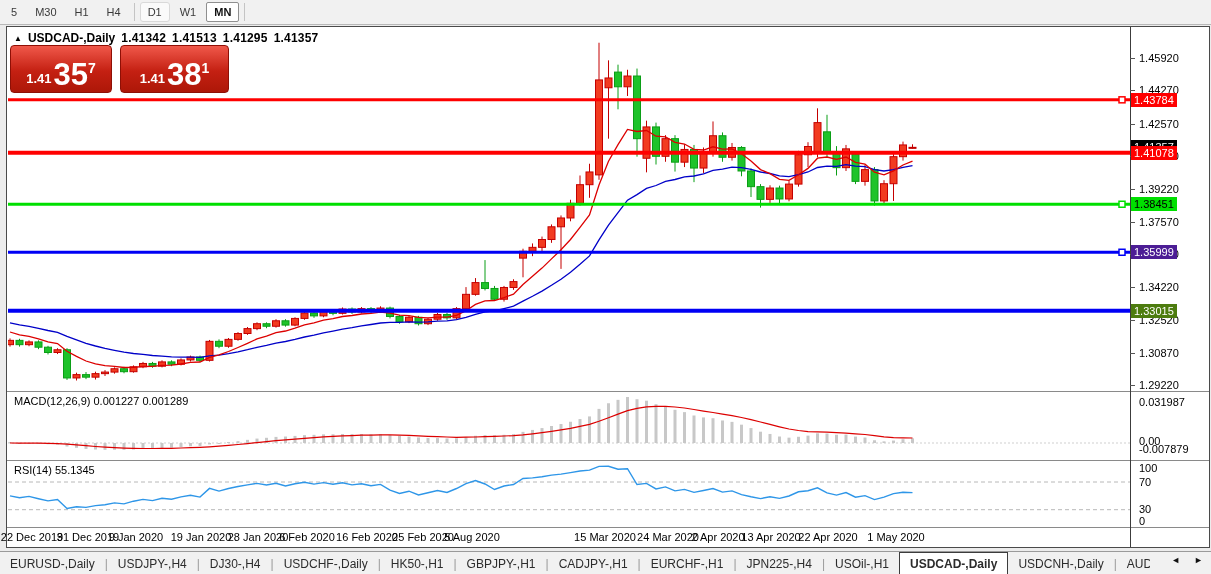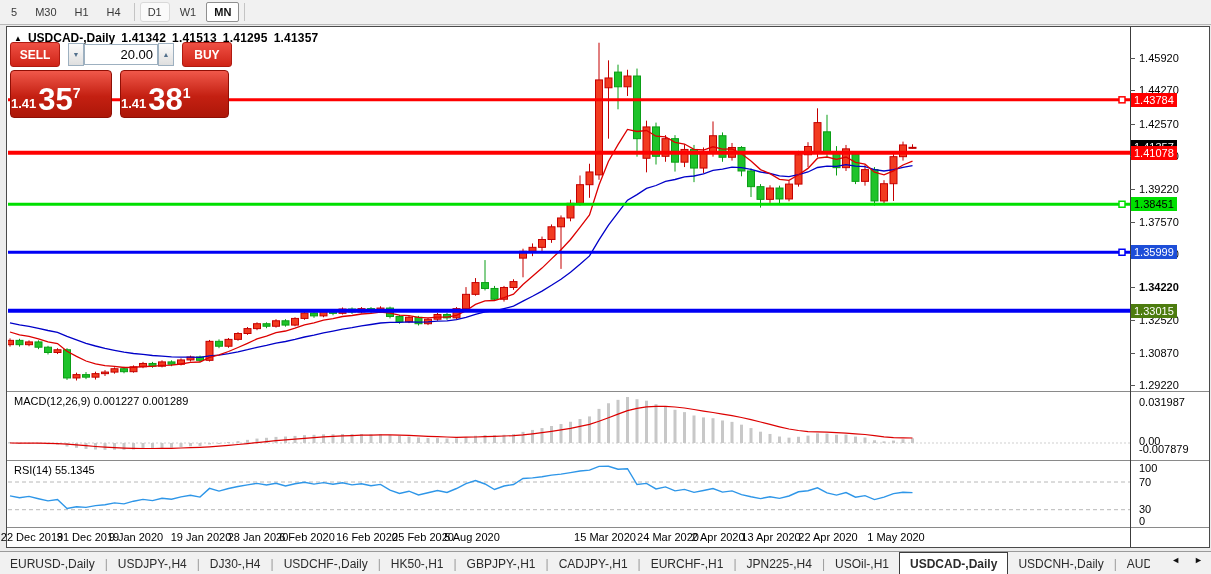--- a/index.html
+++ b/index.html
@@ -19,21 +19,21 @@
   .chart-title .tri{font-size:8px;}
   .chart-title .sym{font-weight:bold;}
   .chart-title .num{font-weight:bold;letter-spacing:.2px;}
   
   .trade{left:10px;top:42px;width:222px;z-index:4;}
   .trade-row{display:flex;align-items:center;height:25px;}
   .btn-sell,.btn-buy{width:52px;height:23px;background:linear-gradient(#ef5044,#cf2417);border:1px solid #b01a10;border-radius:3px;color:#fff;font-size:12px;font-weight:bold;display:flex;align-items:center;justify-content:center;}
   .spin{width:15px;height:21px;background:linear-gradient(#fcfcfc,#dfdfdf);border:1px solid #9db0c0;display:flex;align-items:center;justify-content:center;font-size:7px;color:#53708c;}
   .vol{width:64px;height:19px;border:1px solid #9db0c0;font-family:"Liberation Sans",sans-serif;font-size:13px;text-align:right;padding:0 4px;margin:0;}
   .px-boxes{display:flex;gap:8px;margin-top:3px;}
-  .px-box{width:102px;height:48px;background:linear-gradient(#f0584a,#c42012 55%,#ad1708);border:1px solid #8f0f05;border-radius:4px;color:#fff;display:flex;align-items:flex-end;justify-content:flex-start;padding-bottom:2px;box-sizing:border-box;}
+  .px-box{width:102px;height:48px;background:linear-gradient(#f0584a,#c42012 55%,#ad1708);border:1px solid #8f0f05;border-radius:4px;color:#fff;display:flex;align-items:flex-end;justify-content:center;padding-bottom:2px;box-sizing:border-box;}
   .px-box .pre{font-size:13px;font-weight:bold;margin-right:2px;margin-bottom:4px;}
   .px-box .big{font-size:31px;font-weight:bold;line-height:30px;}
   .px-box .sup{font-size:14px;font-weight:bold;margin-bottom:14px;}
   
   .ptick{position:absolute;left:9px;font-size:11px;color:#000;white-space:nowrap;}
   .ptick-dash{position:absolute;left:0;width:5px;height:1px;background:#555;}
   .badge{position:absolute;left:1px;font-size:11px;padding:0 3px;height:14px;line-height:14px;white-space:nowrap;}
   .price-axis{left:1130px;top:27px;width:67px;height:521px;z-index:2;}
   .axis-vline{left:1130px;top:27px;width:1px;height:521px;background:#3c3c3c;z-index:2;}
   .sep{left:7px;width:1203px;height:1px;background:#8a8a8a;z-index:2;}
@@ -400,27 +400,20 @@
   <div class="abs chart-title">
     <span class="tri">▲</span>
     <span class="sym">USDCAD-,Daily</span>
     <span class="num">1.41342</span>
     <span class="num">1.41513</span>
     <span class="num">1.41295</span>
     <span class="num">1.41357</span>
   </div>
 
   <div class="abs trade">
-    <div class="trade-row">
-      <div class="btn-sell">SELL</div>
-      <div class="spin" style="margin-left:8px">▼</div>
-      <input class="vol" value="20.00" style="">
-      <div class="spin">▲</div>
-      <div class="btn-buy" style="margin-left:8px">BUY</div>
-    </div>
     <div class="px-boxes">
       <div class="px-box">
         <span class="pre">1.41</span>
         <span class="big">35</span>
         <span class="sup">7</span>
       </div>
       <div class="px-box" style="width:109px">
         <span class="pre">1.41</span>
         <span class="big">38</span>
         <span class="sup">1</span>
@@ -440,32 +433,32 @@
       <div class="ptick" style="top: 90.5958px;">1.42570</div>
       <div class="ptick-dash" style="top: 128.904px;"></div>
       <div class="ptick" style="top: 122.904px;">1.40920</div>
       <div class="ptick-dash" style="top: 162.192px;"></div>
       <div class="ptick" style="top: 156.192px;">1.39220</div>
       <div class="ptick-dash" style="top: 194.5px;"></div>
       <div class="ptick" style="top: 188.5px;">1.37570</div>
       <div class="ptick-dash" style="top: 226.808px;"></div>
       <div class="ptick" style="top: 220.808px;">1.35920</div>
       <div class="ptick-dash" style="top: 260.096px;"></div>
-      <div class="ptick" style="top: 254.096px; font-weight: bold;">1.34220</div>
+      <div class="ptick" style="top: 254.096px;">1.34220</div>
       <div class="ptick-dash" style="top: 293.383px;"></div>
       <div class="ptick" style="top: 287.383px;">1.32520</div>
       <div class="ptick-dash" style="top: 325.692px;"></div>
       <div class="ptick" style="top: 319.692px;">1.30870</div>
       <div class="ptick-dash" style="top: 358px;"></div>
       <div class="ptick" style="top: 352px;">1.29220</div>
       <div class="badge" style="top: 65.8247px; background: rgb(255, 0, 0); color: rgb(255, 255, 255);">1.43784</div>
       <div class="badge" style="top: 113.347px; background: rgb(0, 0, 0); color: rgb(255, 255, 255);">1.41357</div>
       <div class="badge" style="top: 118.81px; background: rgb(255, 0, 0); color: rgb(255, 255, 255);">1.41078</div>
       <div class="badge" style="top: 170.249px; background: rgb(0, 223, 0); color: rgb(0, 0, 0);">1.38451</div>
-      <div class="badge" style="top: 218.261px; background: #1d4ed8; color: rgb(255, 255, 255);">1.35999</div>
+      <div class="badge" style="top: 218.261px; background: #4c1d95; color: rgb(255, 255, 255);">1.35999</div>
       <div class="badge" style="top: 276.691px; background: #4d7c0f; color: rgb(255, 255, 255);">1.33015</div>
       <div class="ptick" style="top: 369px;">0.031987</div>
       <div class="ptick" style="top: 408px;">0.00</div>
       <div class="ptick" style="top: 416px;">-0.007879</div>
       <div class="ptick" style="top: 435px;">100</div>
       <div class="ptick" style="top: 449px;">70</div>
       <div class="ptick" style="top: 476px;">30</div>
       <div class="ptick" style="top: 488px;">0</div>
     </div>
 

